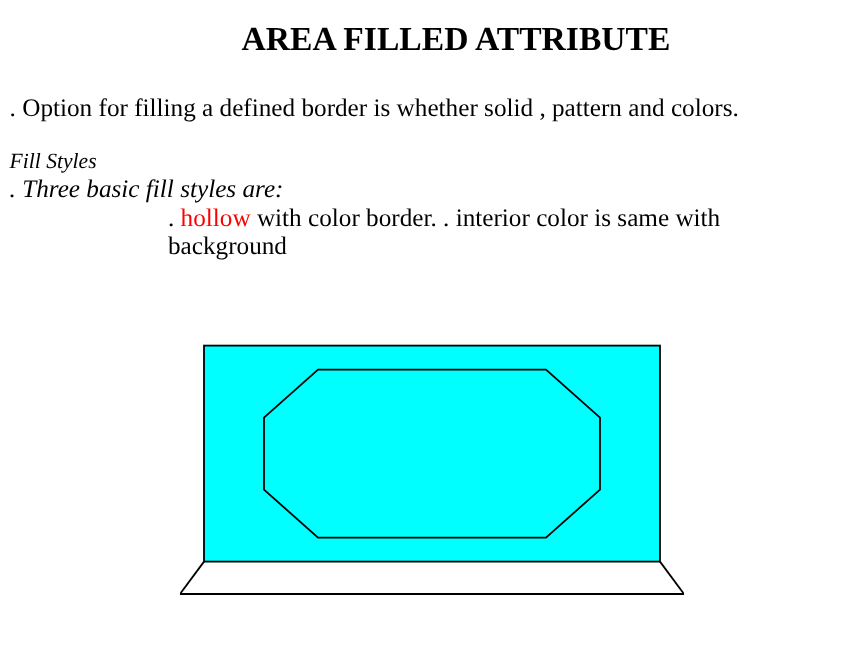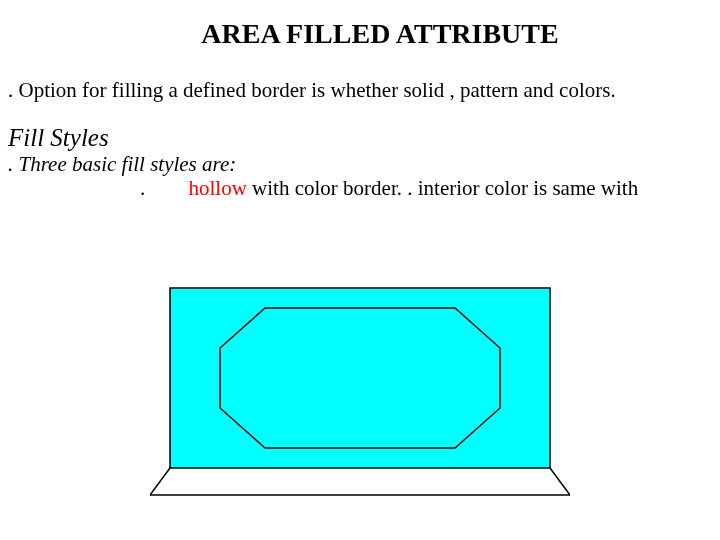--- a/index.html
+++ b/index.html
@@ -25,39 +25,38 @@
     padding-left: 40px;
   }
   .intro {
     font-size: 21px;
     margin-top: 28px;
     padding: 0 10px 0 8px;
     line-height: 1.15;
   }
   .subhead {
     font-style: italic;
-    font-size: 25px;
+    font-size: 18px;
     margin-top: 22px;
     padding-left: 8px;
   }
   .line {
     font-size: 21px;
     padding-left: 8px;
     line-height: 1.15;
     font-style: italic;
   }
   .indent-block {
     font-size: 21px;
     padding-left: 140px;
     padding-right: 60px;
     line-height: 1.15;
   }
   .hollow-word {
     color: #ff0000;
-    margin-left: 38px;
   }
   .figure {
     position: absolute;
     left: 150px;
     top: 285px;
     width: 420px;
     height: 225px;
   }
 </style>
 </head>
@@ -68,20 +67,21 @@
   <div class="title">AREA FILLED ATTRIBUTE</div>
 
   <div class="intro">. Option for filling a defined border is whether solid , pattern and colors.</div>
 
   <div class="subhead">Fill Styles</div>
 
   <div class="line">. Three basic fill styles are:</div>
 
   <div class="indent-block">
     <span>. </span><span class="hollow-word">hollow</span><span> with color border. . interior color is same with</span><br>
+    <span>background</span>
   </div>
 
   <svg class="figure" viewBox="0 0 420 225">
 
     <rect x="20" y="3" width="380" height="180" stroke="#000" stroke-width="1.5" fill="#00ffff"></rect>
 
     <polygon points="115,23 305,23 350,63 350,123 305,163 115,163 70,123 70,63" fill="none" stroke-width="1.5" stroke="#000000"></polygon>
 
     <line x1="20" y1="183" x2="0" y2="210" stroke="#000" stroke-width="1.5"></line>
     <line x1="400" y1="183" x2="420" y2="210" stroke="#000" stroke-width="1.5"></line>

